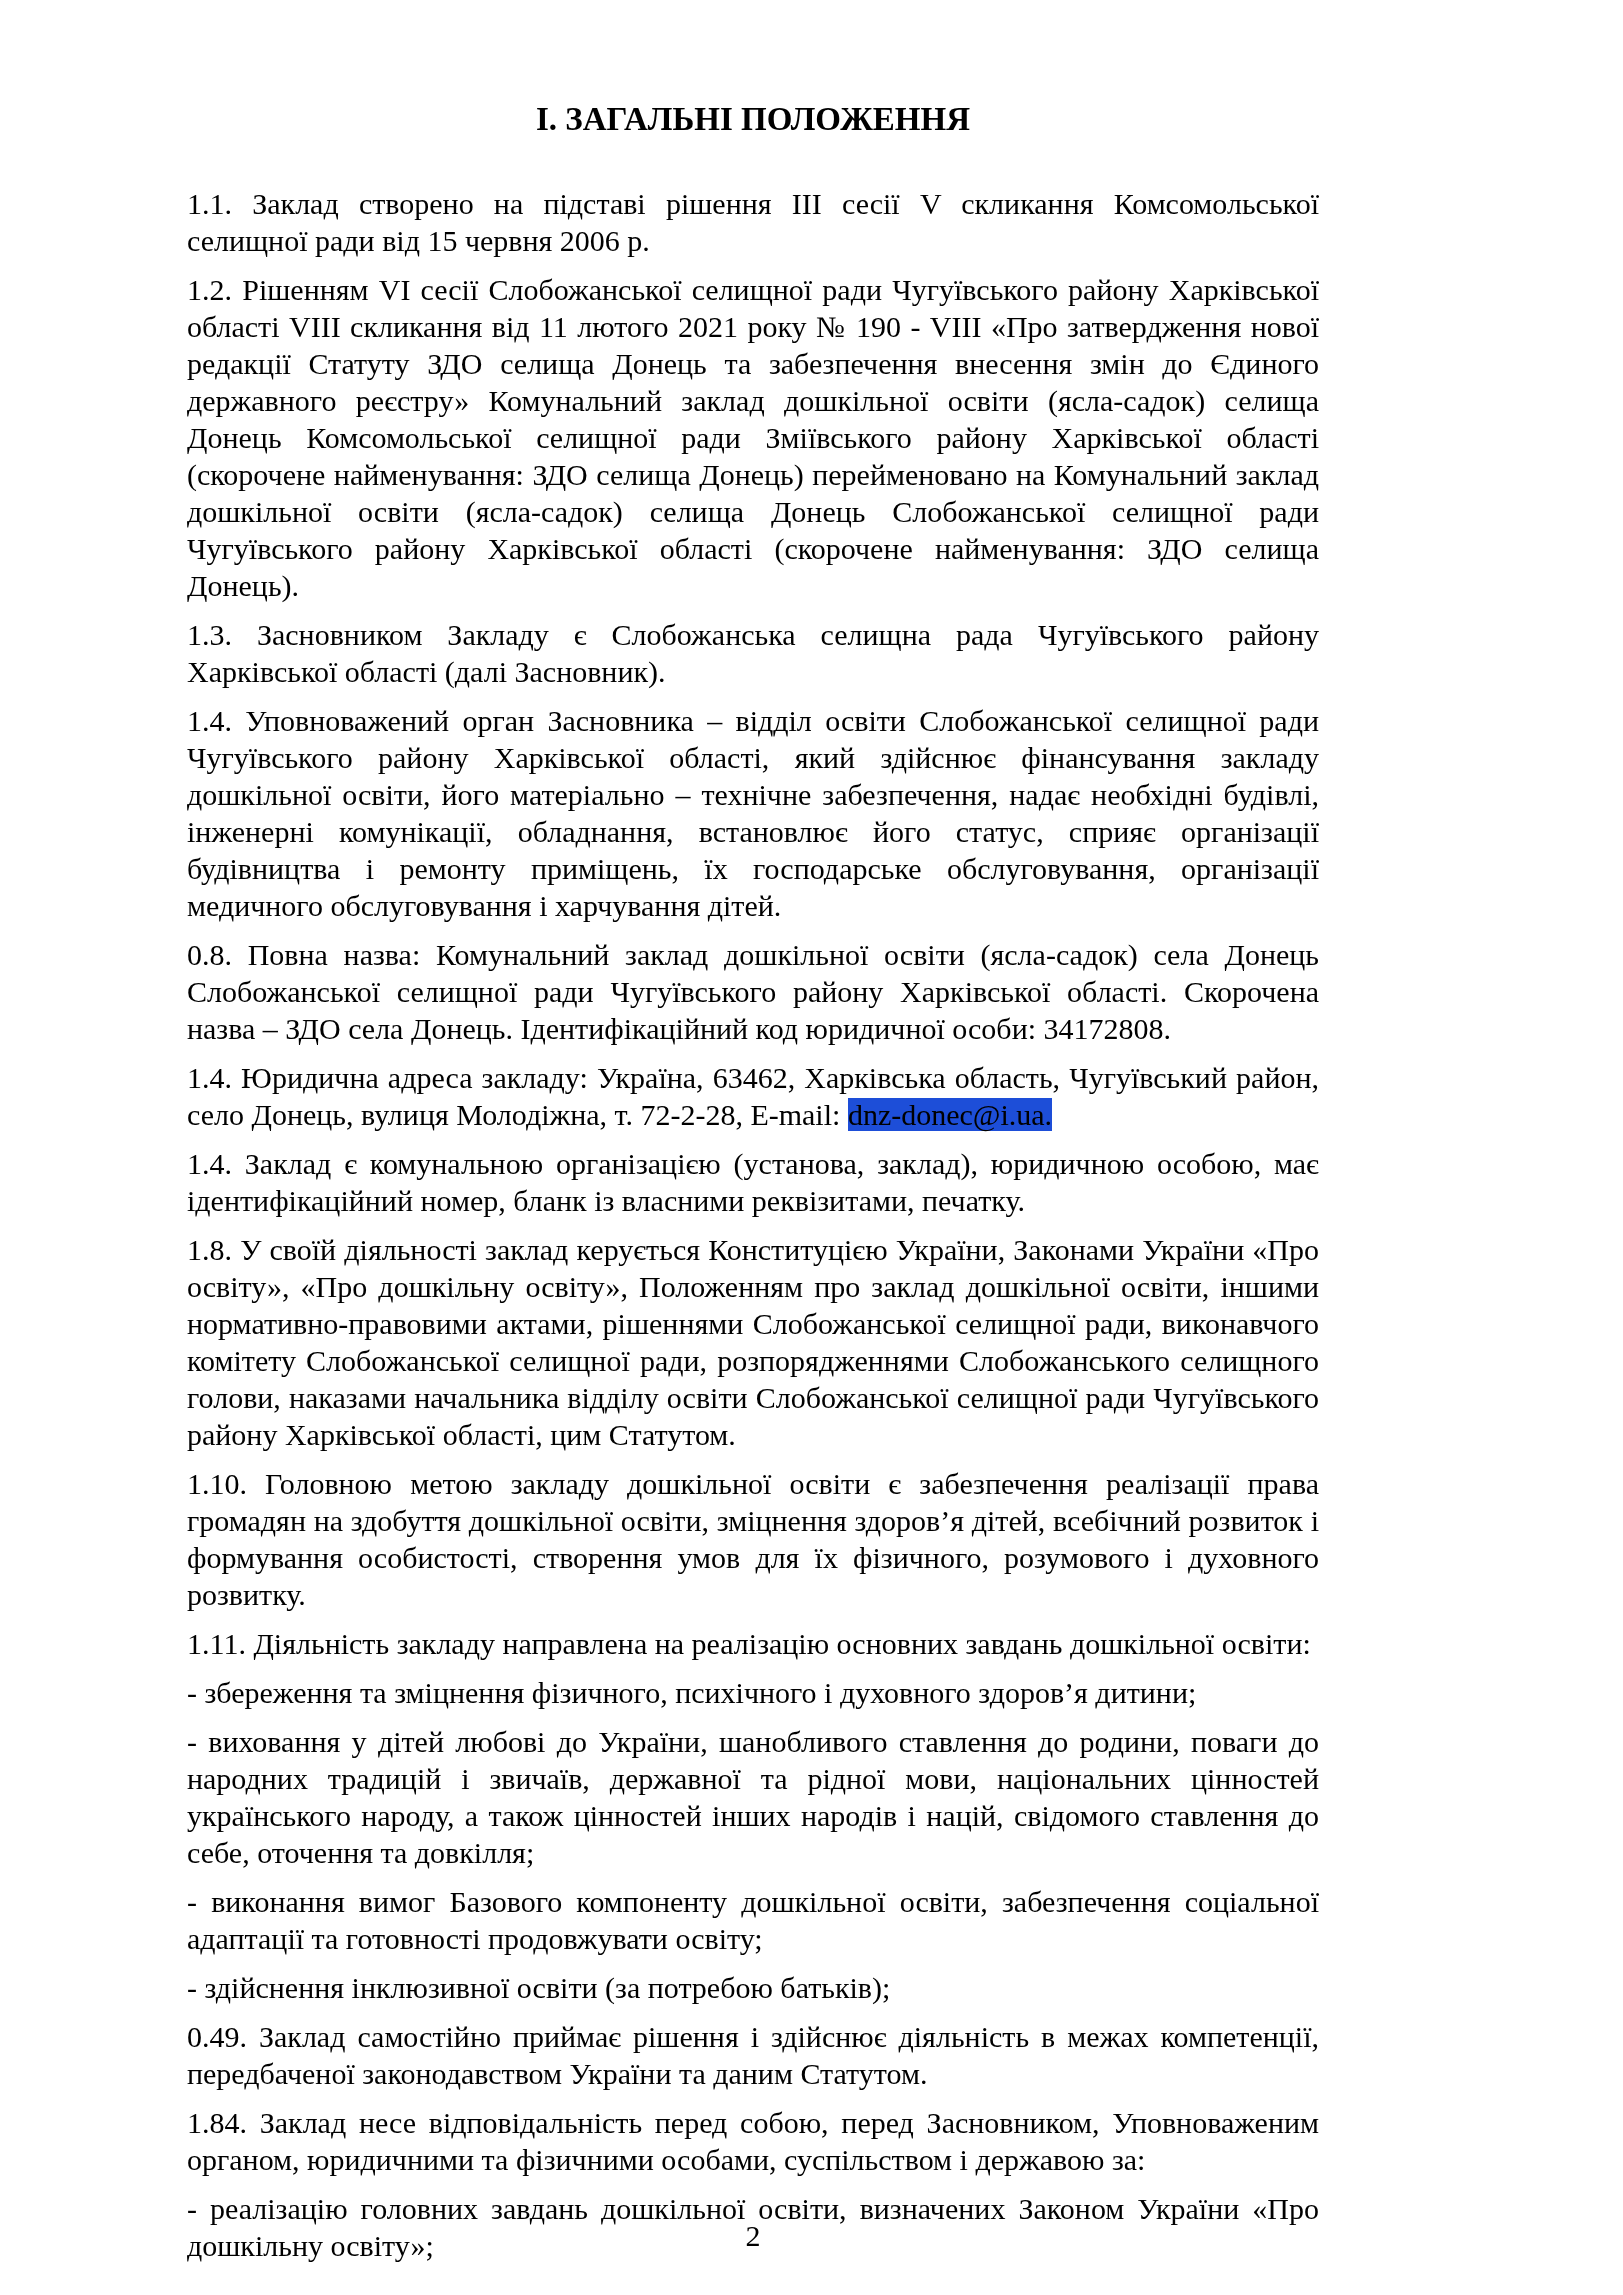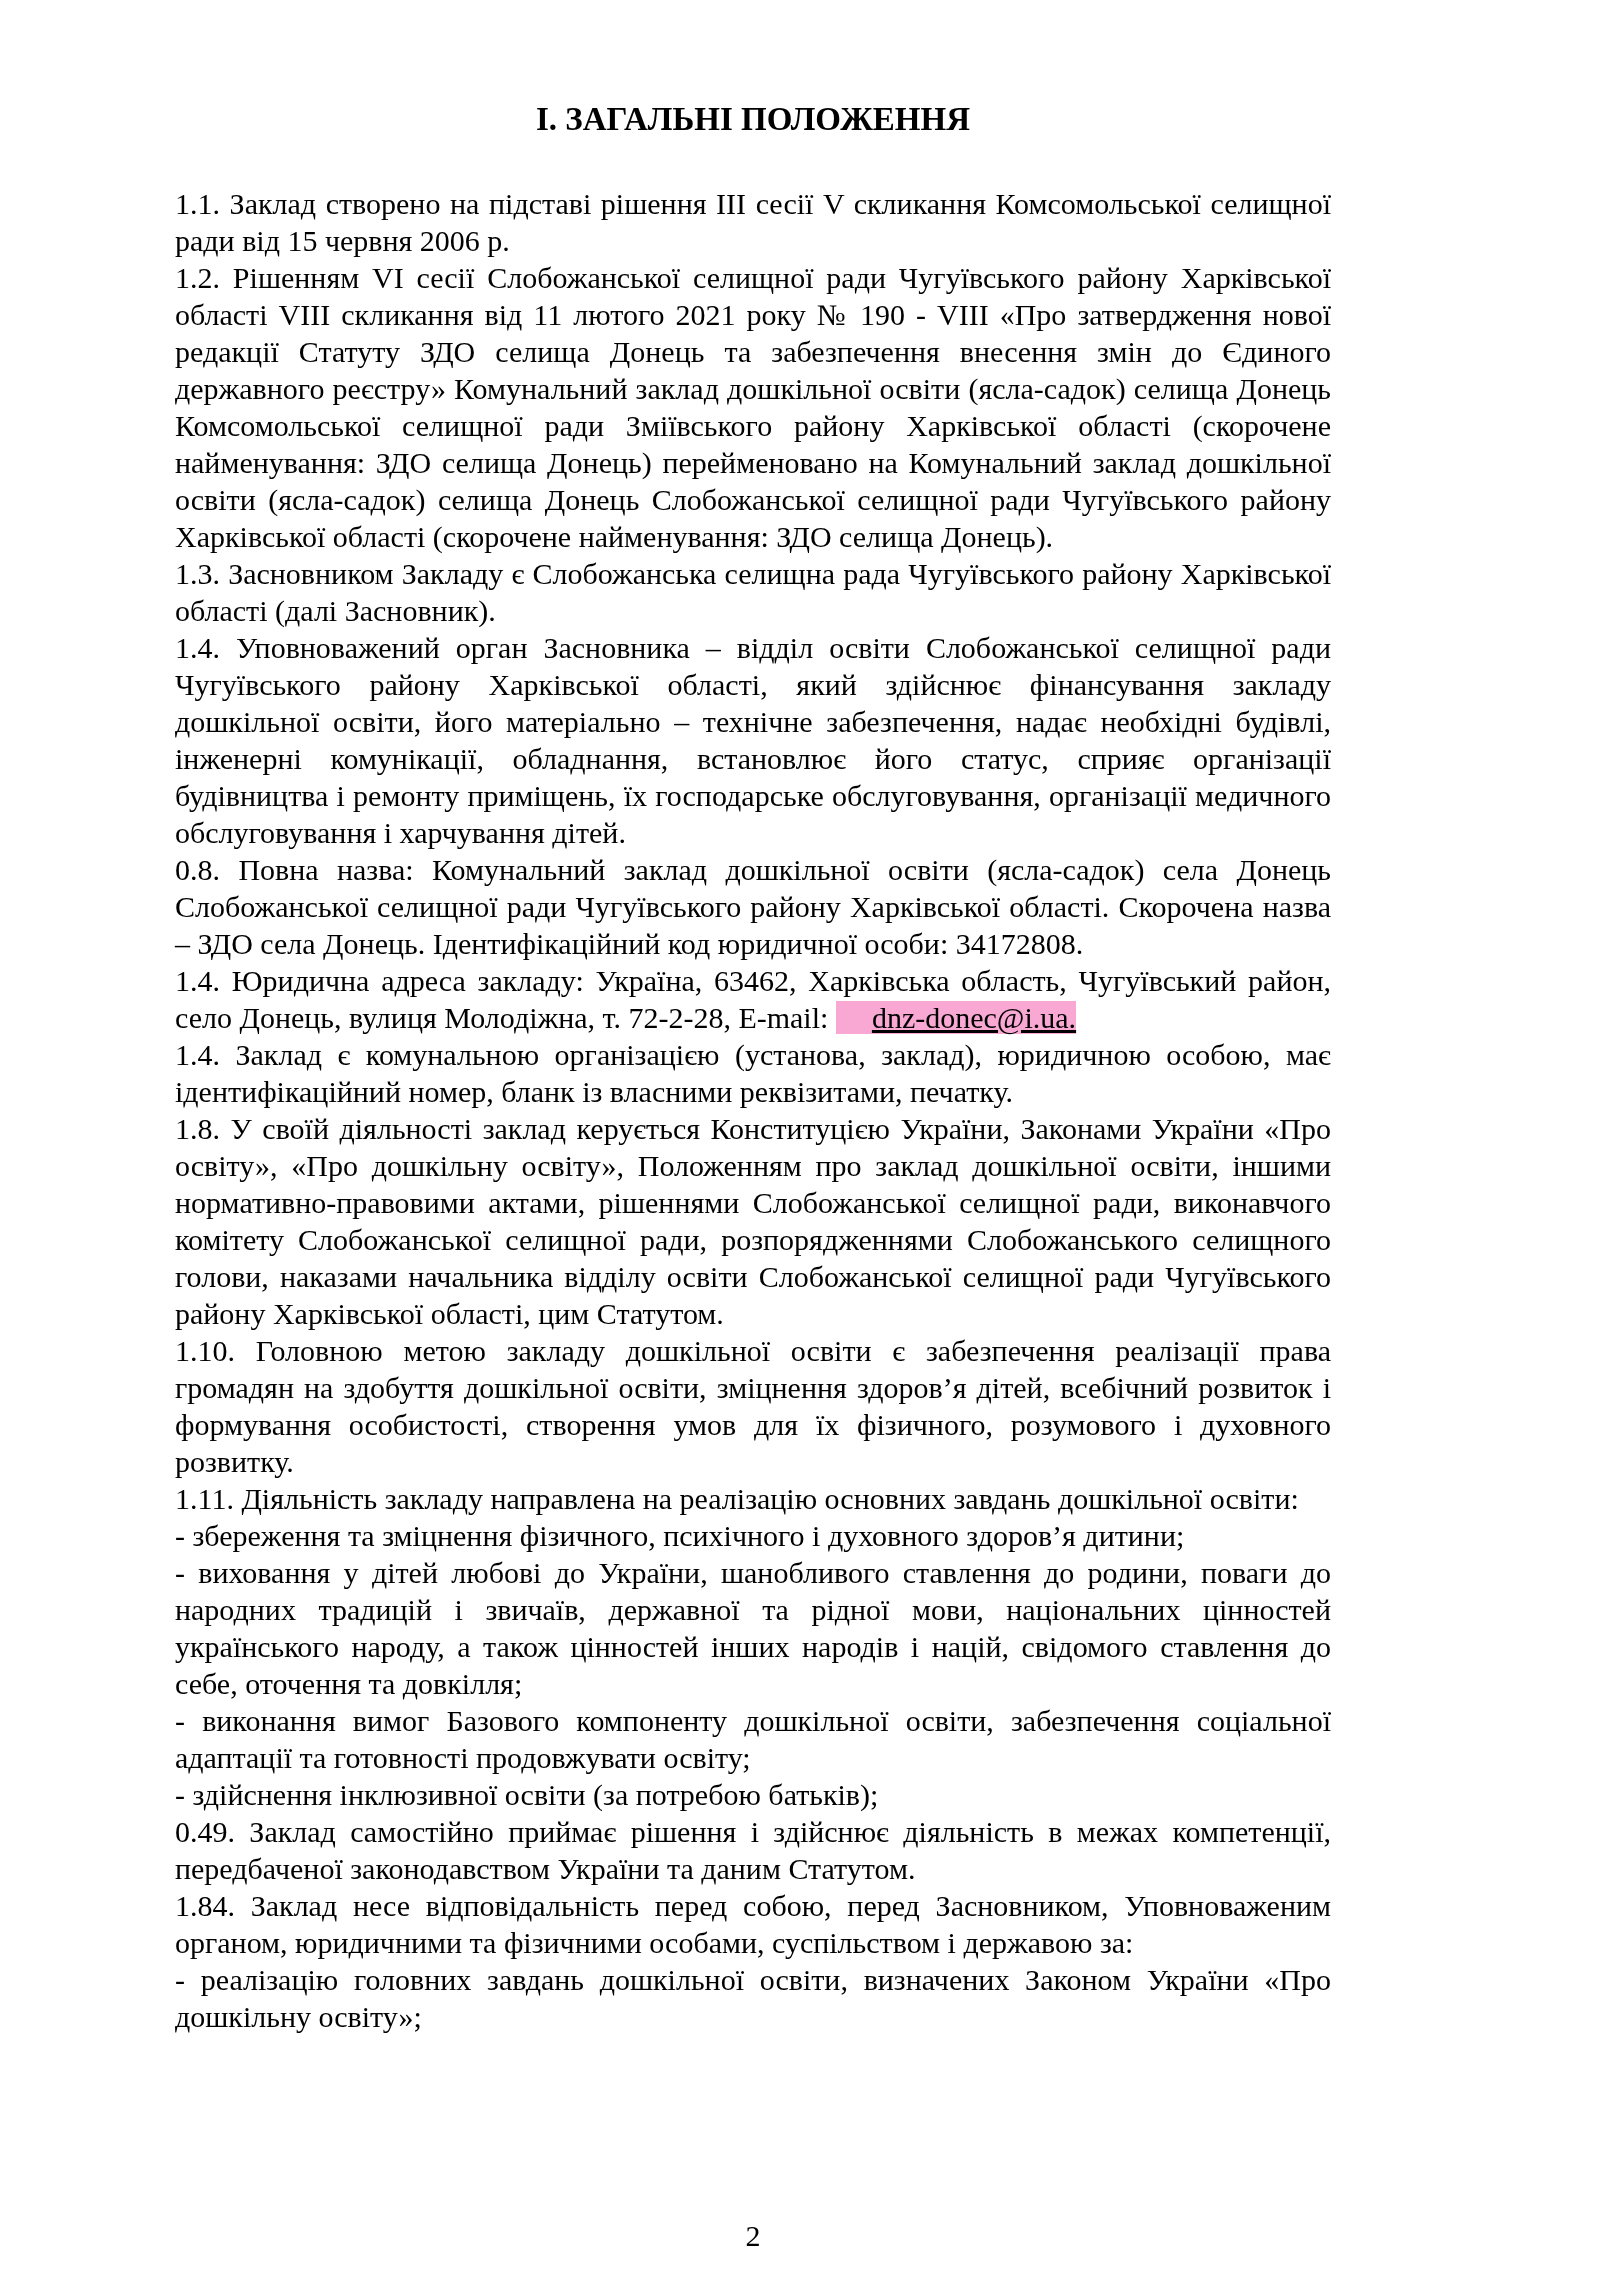--- a/index.html
+++ b/index.html
@@ -21,29 +21,27 @@
     overflow: hidden;
   }
   .doc-title {
     margin: 0 0 47px 0;
     text-align: center;
     font-size: 33px;
     font-weight: bold;
     line-height: 37px;
   }
   .para {
-    margin: 0;
+    margin: 12px;
     text-align: justify;
   }
   .email-link {
     color: #000000;
-    background: #f9a8d4;
-    text-decoration: underline;
+    background: #1d4ed8;
     cursor: pointer;
-    padding-left: 36px;
   }
   .page-number {
     position: absolute;
     bottom: 41px;
     left: 175px;
     right: 116px;
     text-align: center;
     font-size: 30px;
   }
 </style>

